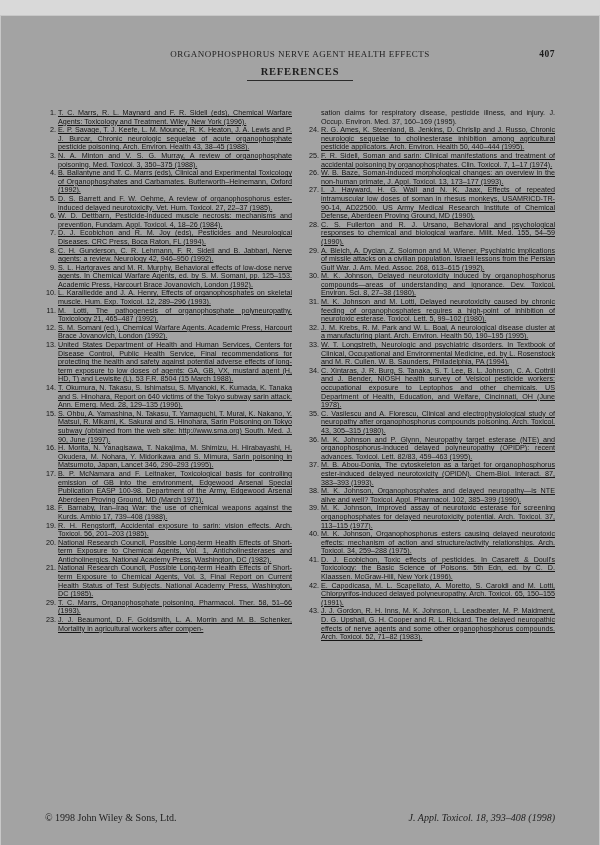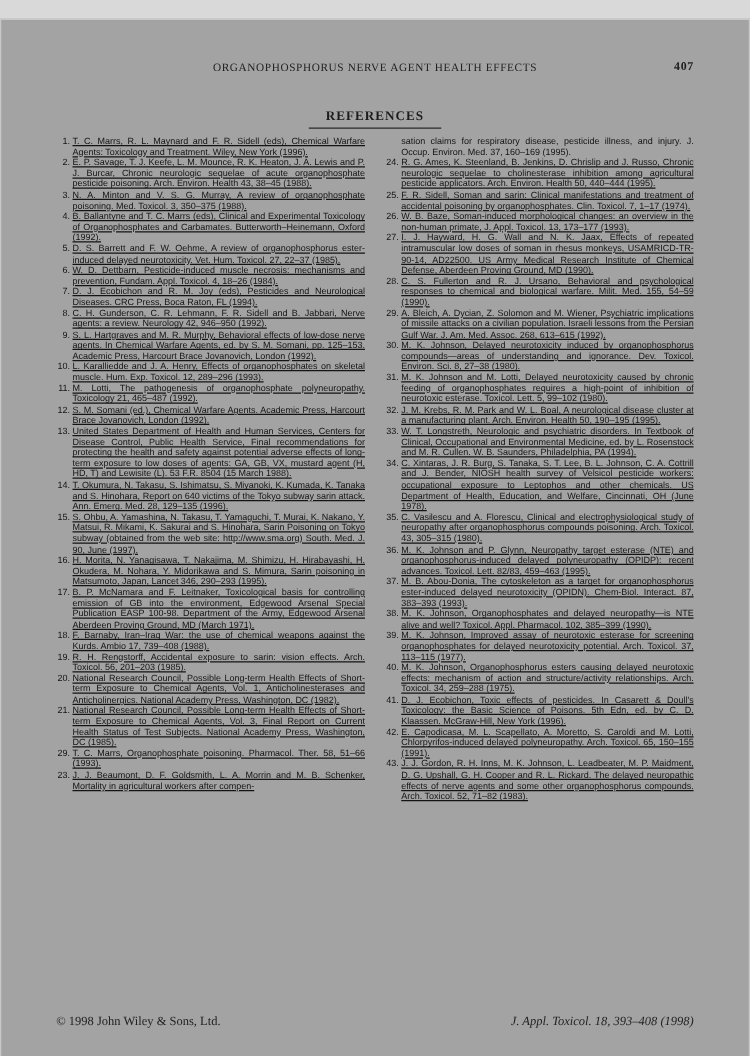--- a/index.html
+++ b/index.html
@@ -33,21 +33,21 @@
   }
   .page-number {
     position: absolute;
     right: 0;
     top: 0;
     font-weight: bold;
     font-size: 9.5px;
   }
   .section-heading {
     position: absolute;
-    top: 72px;
+    top: 50px;
     left: 0; right: 0;
     text-align: center;
     font-family: "Liberation Serif", serif;
     font-size: 10.5px;
     font-weight: bold;
     letter-spacing: 0.8px;
   }
   .section-title-text {
     display: inline-block;
     padding: 0 14px 3px 14px;

